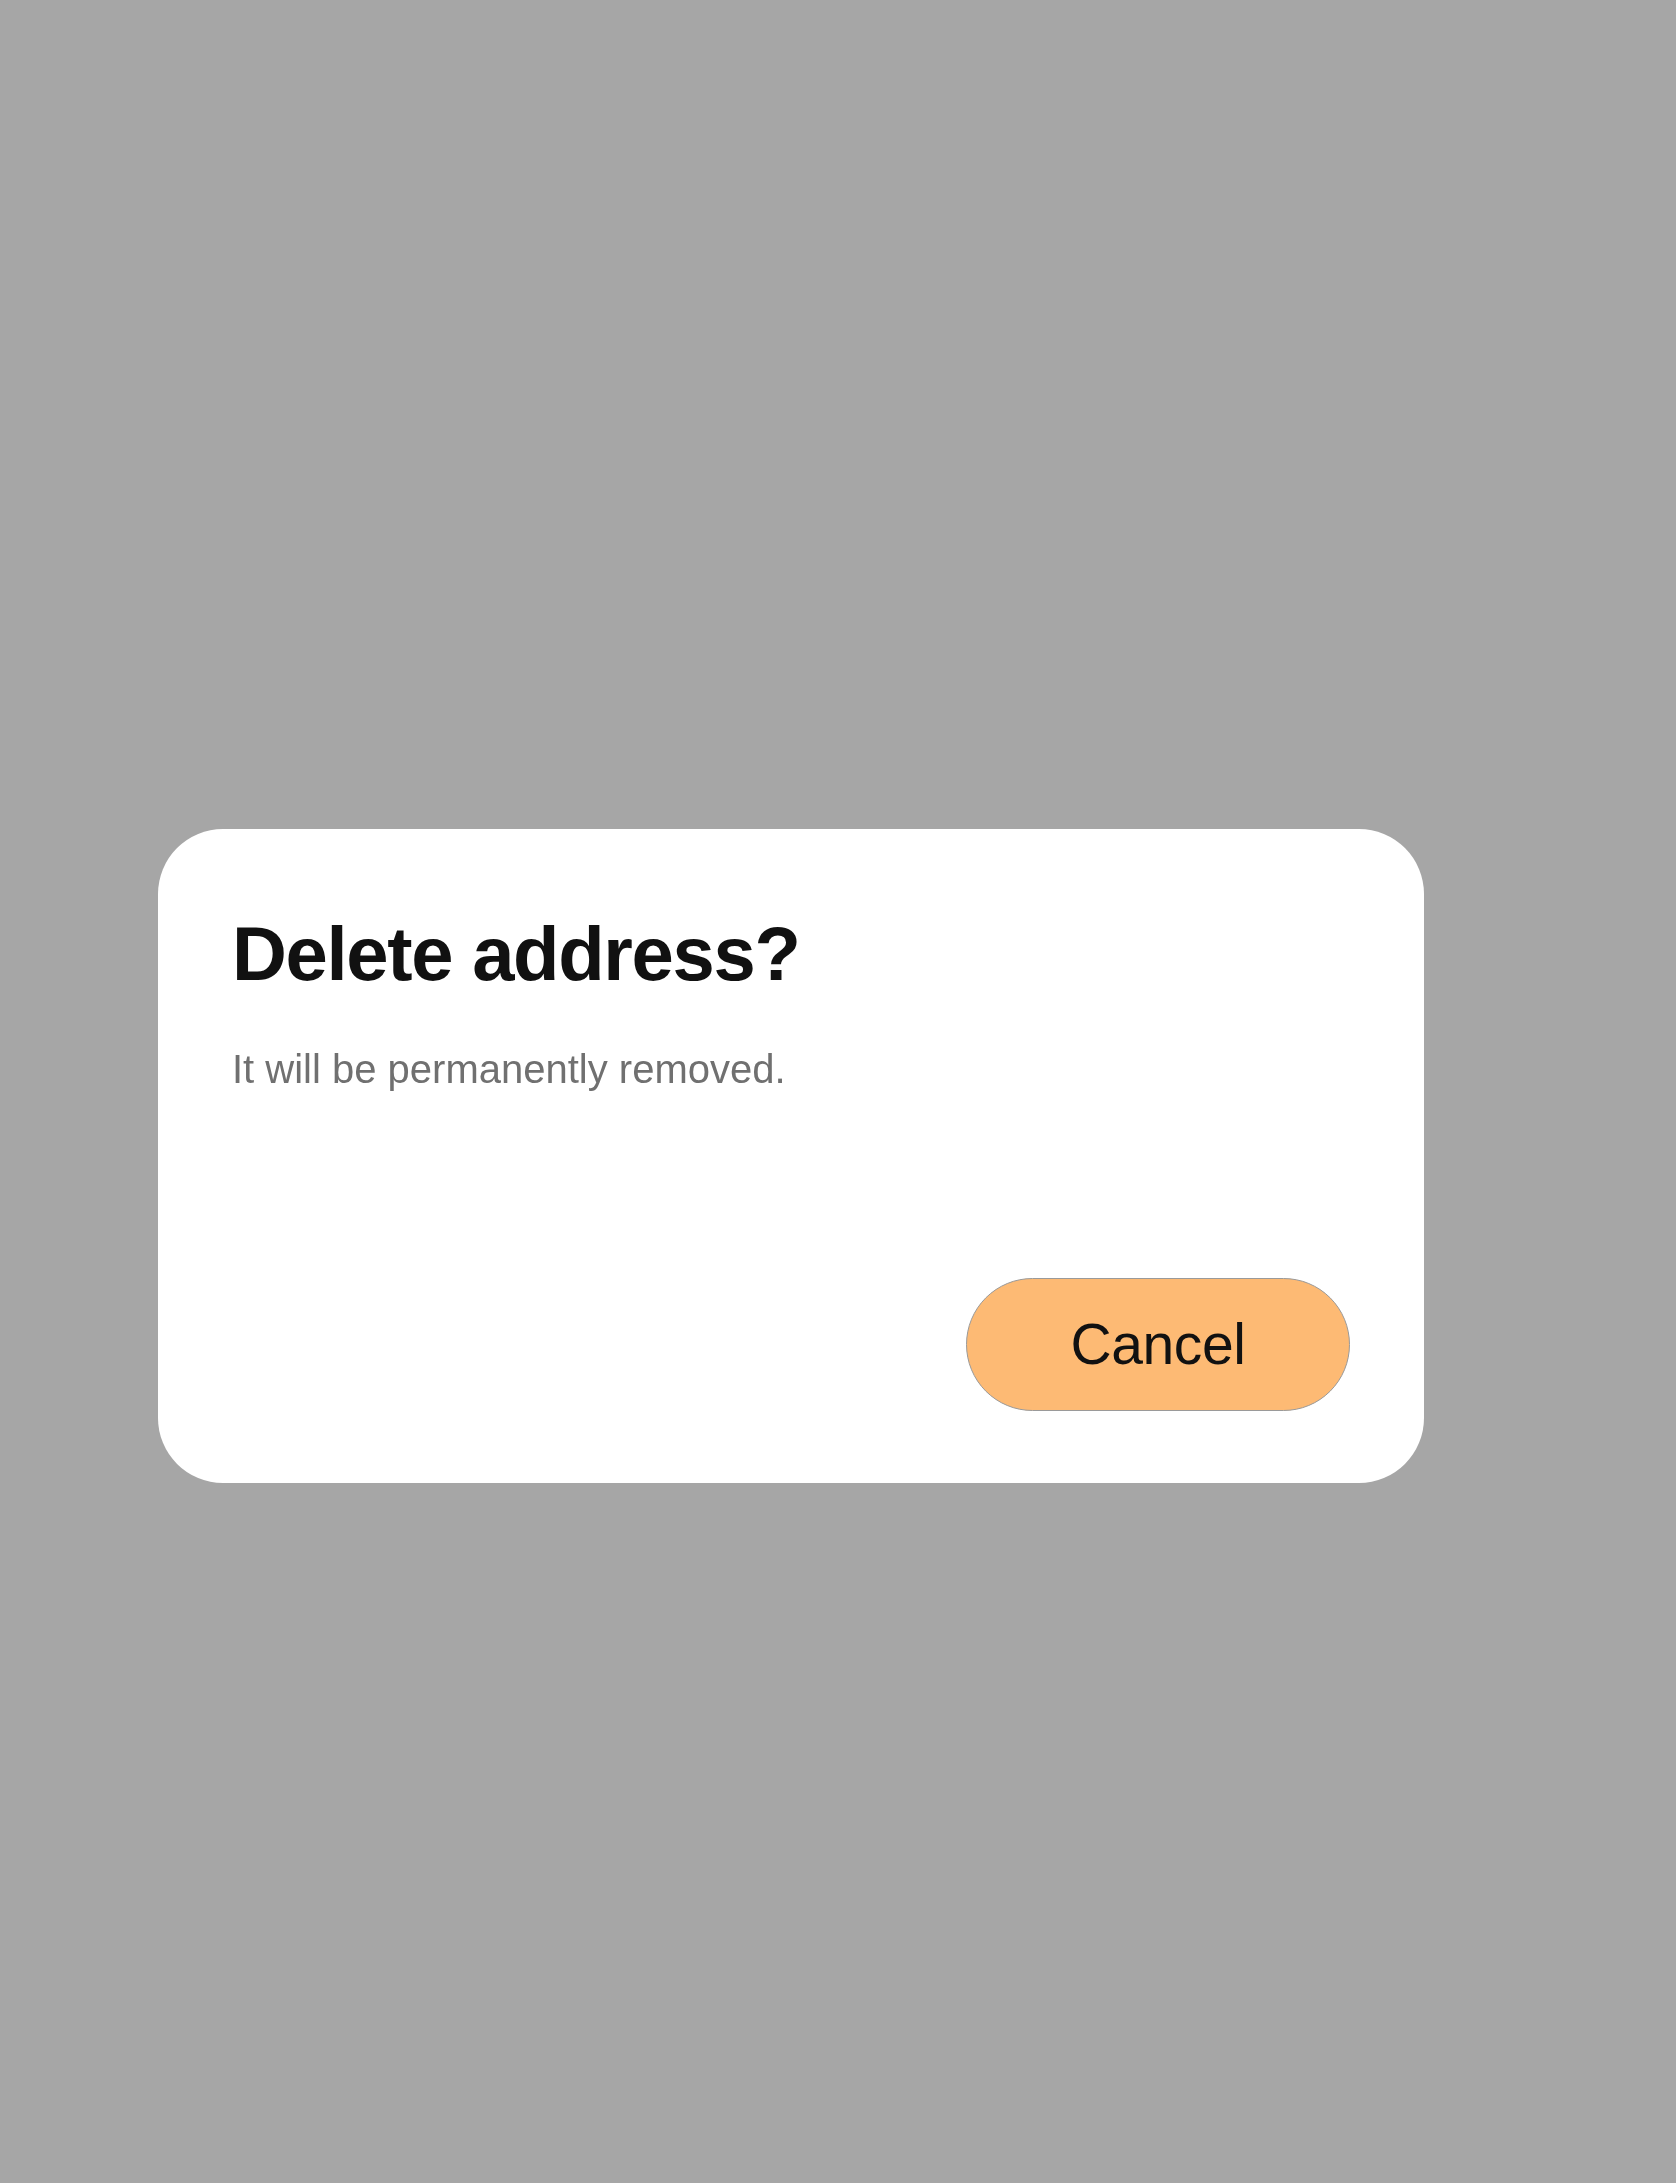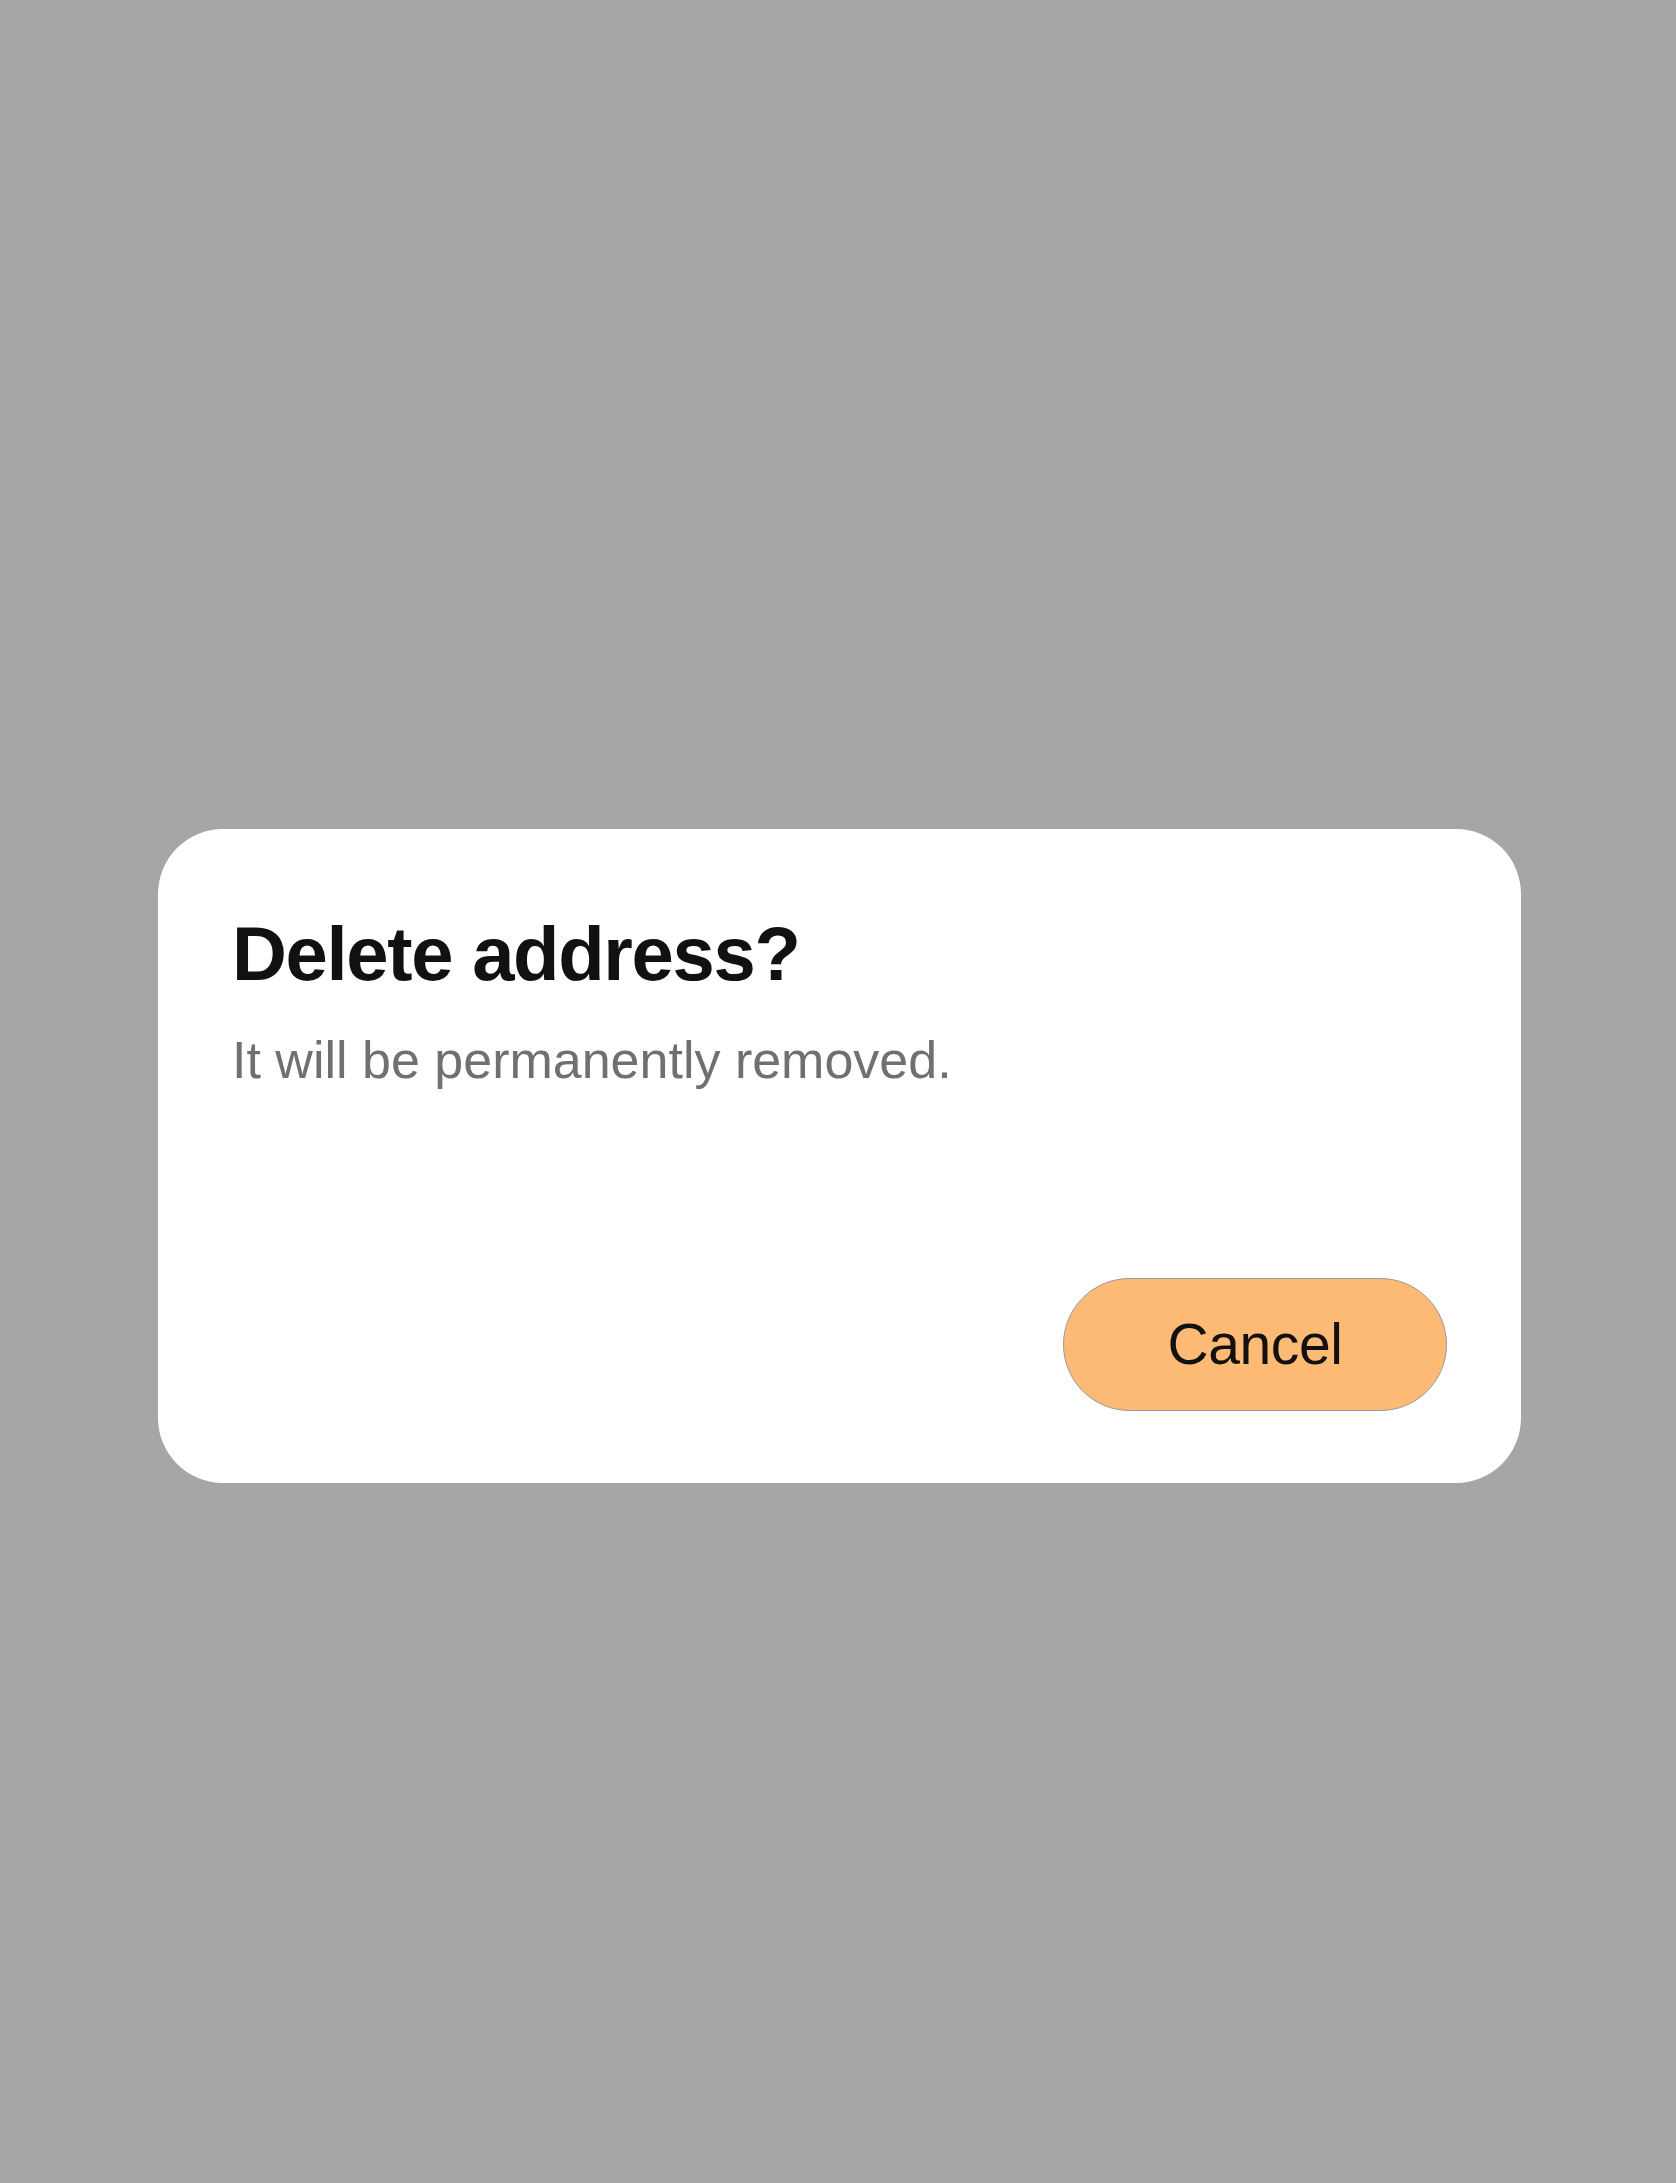--- a/index.html
+++ b/index.html
@@ -11,38 +11,38 @@
       width: 1677px;
       height: 2336px;
       background: #a6a6a6;
       font-family: -apple-system, BlinkMacSystemFont, "Segoe UI", Helvetica, Arial, sans-serif;
       position: relative;
     }
     .dialog {
       position: absolute;
       left: 158px;
       top: 829px;
-      width: 1363px;
+      width: 1266px;
       height: 654px;
       background: #ffffff;
       border-radius: 65px;
       padding: 83px 74px 57px 74px;
       display: flex;
       flex-direction: column;
     }
     .dialog-title {
       font-size: 76px;
       font-weight: 700;
       color: #111111;
       letter-spacing: -1.3px;
       line-height: 1.1;
     }
     .dialog-body {
-      margin-top: 32px;
-      font-size: 52px;
+      margin-top: 48px;
+      font-size: 40px;
       font-weight: 400;
       color: #707070;
       line-height: 1.25;
     }
     .dialog-actions {
       margin-top: auto;
       display: flex;
       justify-content: flex-end;
       gap: 37px;
       padding-bottom: 15.3px;

